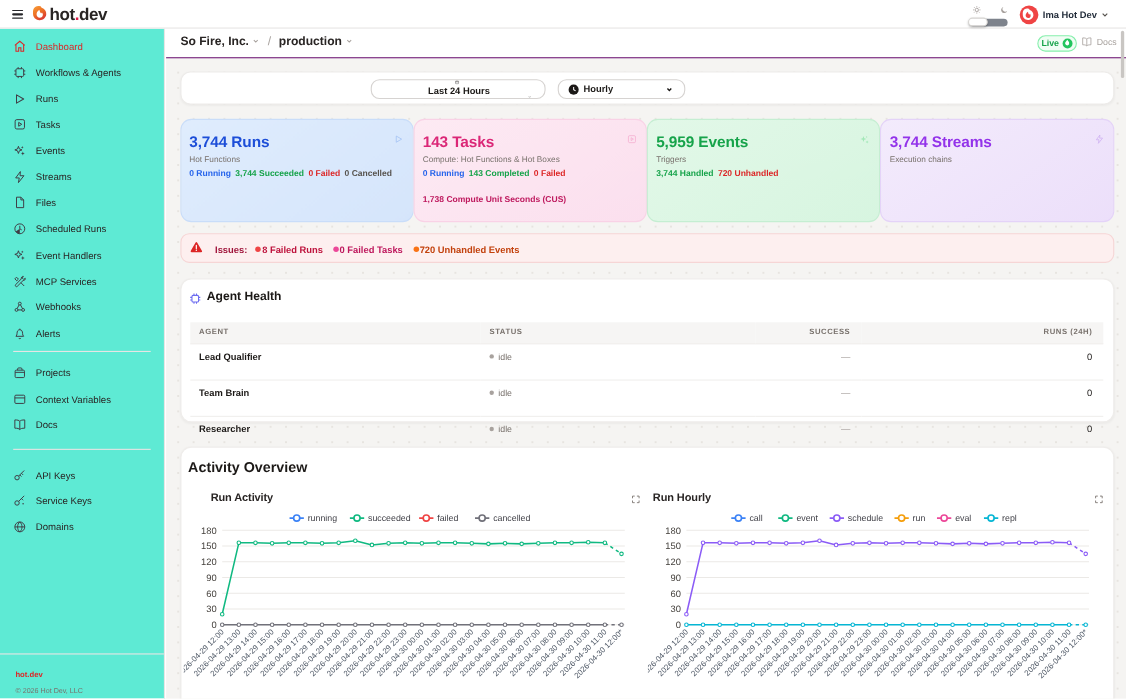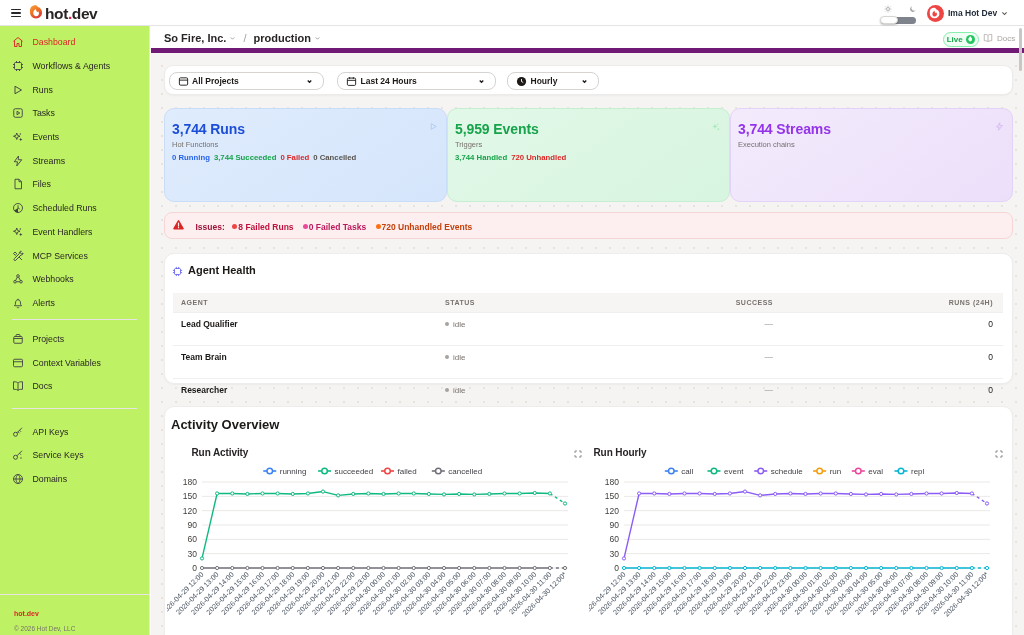--- a/index.html
+++ b/index.html
@@ -9,31 +9,31 @@
 .burger{position:absolute;left:10.5px;top:9px;width:10px;height:8px;}
 .burger i{display:block;height:1.4px;background:#27272a;border-radius:2px;margin-bottom:1.9px;}
 .logo-txt{position:absolute;left:45px;top:4.5px;font-size:15.5px;font-weight:700;color:#292524;letter-spacing:-0.4px;}
 .logo-txt .dot{color:#e11d48;}
 .uname{position:absolute;left:948px;top:8px;font-size:8.5px;font-weight:700;color:#1f2937;}
 .uchev{position:absolute;left:1001px;top:10px;width:7px;height:7px;}
 .avatar{position:absolute;left:926.5px;top:4.5px;width:17px;height:17px;border-radius:50%;background:#ef4444;}
 .toggle{position:absolute;left:880px;top:3px;width:38px;height:19px;}
 .tgl-track{position:absolute;left:1px;top:13.5px;width:35px;height:7px;border-radius:4px;background:#7e838c;}
 .tgl-knob{position:absolute;left:0px;top:13px;width:18px;height:8px;border-radius:4.5px;background:#fff;border:1px solid #d7d5d2;box-shadow:0 1px 2px rgba(0,0,0,.25);}
-.sidebar{position:absolute;left:0;top:26px;width:150px;height:609px;background:#bef264;border-right:1px solid #e7e5e4;}
+.sidebar{position:absolute;left:0;top:26px;width:150px;height:609px;background:#5eead4;border-right:1px solid #e7e5e4;}
 .nav{padding-top:4.5px;}
 .nav-item{height:23.7px;display:flex;align-items:center;padding-left:11.5px;font-size:8.75px;color:#292524;}
 .nav-item svg{flex:0 0 12px;margin-right:9px;}
 .nav-item.act{color:#dc2626;}
 .nav-hr{border:none;border-top:1px solid #e7e5e4;margin:4.5px 12px 7px 12px;}
 .nav-hr2{border:none;border-top:1px solid #e7e5e4;margin:10px 12px 10.5px 12px;}
 .sb-foot{position:absolute;left:0;top:568px;width:149px;border-top:1px solid #e7e5e4;padding:7px 0 0 14px;}
 .sb-foot a{font-size:7px;color:#dc2626;font-weight:700;}
 .sb-foot p{font-size:6.5px;color:#78716c;margin-top:4.5px;}
-.crumbbar{position:absolute;left:151px;top:26px;width:873px;height:27px;background:#fff;border-bottom:5px solid #701a75;z-index:4;}
+.crumbbar{position:absolute;left:151px;top:26px;width:873px;height:27px;background:#fff;border-bottom:1px solid #701a75;z-index:4;}
 .crumb{position:absolute;left:13px;top:6px;font-size:11px;font-weight:700;color:#292524;}
 .crumb .sep{color:#a8a29e;font-weight:400;padding:0 7px;}
 .crumb svg{vertical-align:0.5px;}
 .live{position:absolute;left:792px;top:6px;width:35.5px;height:14.5px;border:1px solid #86efac;background:#f0fdf4;border-radius:8px;font-size:8px;font-weight:700;color:#16a34a;display:flex;align-items:center;justify-content:center;gap:3px;}
 .livedot{width:9px;height:9px;border-radius:50%;background:#22c55e;position:relative;}
 .docsbtn{position:absolute;left:832px;top:7px;font-size:8px;color:#a8a29e;display:flex;align-items:center;gap:4px;}
 .content{position:absolute;left:151px;top:53px;width:873px;height:582px;background-color:#f5f4f2;background-image:radial-gradient(circle,#e7e4e0 0.8px,rgba(0,0,0,0) 1px);background-size:14px 14px;background-position:4px 6px;}
 .sbar{position:absolute;left:1019px;top:28px;width:3px;height:43px;border-radius:2px;background:#c9c6c3;z-index:9;}
 .filters{position:absolute;left:12.5px;top:11.5px;width:849px;height:30.5px;background:#fff;border:1px solid #edebe9;border-radius:9px;box-shadow:0 1px 2px rgba(0,0,0,.04);}
 .fbtn{position:absolute;top:6.5px;height:18px;border:1px solid #d6d3d1;border-radius:8px;background:#fff;display:flex;align-items:center;font-size:8.5px;font-weight:700;color:#1c1917;padding:0 6.5px 0 8px;}
@@ -222,50 +222,53 @@
       </span></div>
   <div class="docsbtn"><svg width="10" height="10" viewBox="0 0 24 24" fill="none" stroke="#a8a29e" stroke-width="1.8" stroke-linejoin="round">
         <path d="M12 6c-1.5-1.8-4-2.5-9-2.5v15c5 0 7.5.7 9 2.5 1.5-1.8 4-2.5 9-2.5v-15c-5 0-7.5.7-9 2.5z"></path>
         <path d="M12 6v15"></path>
       </svg>Docs</div>
 </div>
 
 <div class="sbar"></div>
 <div class="content">
   <div class="filters">
-    <div class="fbtn" style="left:4px;width:155px;"><svg width="11" height="11" viewBox="0 0 24 24" fill="none" stroke="#1c1917" stroke-width="2">
-          <rect x="3" y="4" width="18" height="16" rx="2.5"></rect>
-          <path d="M3 9h18"></path>
-          <path d="M7 6.5h.01"></path>
-        </svg>All Projects<svg class="chev" width="7" height="7" viewBox="0 0 10 10" fill="none" stroke="#1c1917" stroke-width="1.9">
-          <path d="M2.5 3.5 5 6 7.5 3.5"></path>
-        </svg></div>
-    <div class="fbtn" style="left:172.5px;width:159px;"><svg width="11" height="11" viewBox="0 0 24 24" fill="none" stroke="#1c1917" stroke-width="2">
+    <div class="fbtn" style="left:172.5px;width:159px;flex-direction:column;"><svg width="11" height="11" viewBox="0 0 24 24" fill="none" stroke="#1c1917" stroke-width="2">
           <rect x="3" y="4.5" width="18" height="16" rx="2.5"></rect>
           <path d="M3 9.5h18"></path>
           <path d="M8 2.5v4M16 2.5v4"></path>
         </svg>Last 24 Hours<svg class="chev" width="7" height="7" viewBox="0 0 10 10" fill="none" stroke="#1c1917" stroke-width="1.9">
           <path d="M2.5 3.5 5 6 7.5 3.5"></path>
         </svg></div>
-    <div class="fbtn" style="left:342.5px;width:92px;"><svg width="11" height="11" viewBox="0 0 24 24">
+    <div class="fbtn" style="left:342.5px;width:116px;"><svg width="11" height="11" viewBox="0 0 24 24">
           <circle cx="12" cy="12" r="10" fill="#1c1917"></circle>
           <path d="M12 6.5V12l3.8 2.2" stroke="#fff" stroke-width="2" fill="none"></path>
         </svg>Hourly<svg class="chev" width="7" height="7" viewBox="0 0 10 10" fill="none" stroke="#1c1917" stroke-width="1.9">
           <path d="M2.5 3.5 5 6 7.5 3.5"></path>
         </svg></div>
   </div>
 
   <div class="cards">
     <div class="card c-blue">
       <svg class="cicon" width="9" height="9" viewBox="0 0 24 24" fill="none" stroke="#a5c4f4" stroke-width="2" stroke-linejoin="round">
           <path d="M6 4.5 19 12 6 19.5z"></path>
         </svg>
       <h2>3,744 Runs</h2>
       <div class="sub">Hot Functions</div>
       <div class="stats"><span class="s-run">0 Running</span><span class="s-ok">3,744 Succeeded</span><span class="s-fail">0 Failed</span><span class="s-can">0 Cancelled</span></div>
+    </div>
+    <div class="card c-pink">
+      <svg class="cicon" width="9" height="9" viewBox="0 0 24 24" fill="none" stroke="#f5b1d2" stroke-width="2" stroke-linejoin="round">
+          <rect x="3.5" y="3.5" width="17" height="17" rx="3"></rect>
+          <path d="M10 8.5 15.5 12 10 15.5z"></path>
+        </svg>
+      <h2>143 Tasks</h2>
+      <div class="sub">Compute: Hot Functions &amp; Hot Boxes</div>
+      <div class="stats"><span class="s-run">0 Running</span><span class="s-ok">143 Completed</span><span class="s-fail">0 Failed</span></div>
+      <div class="extra" style="color:#be185d;">1,738 Compute Unit Seconds (CUS)</div>
     </div>
     <div class="card c-green">
       <svg class="cicon" width="10" height="10" viewBox="0 0 24 24" fill="#a3e8b8">
           <path d="M9.5 4 11.2 8.8 16 10.5 11.2 12.2 9.5 17 7.8 12.2 3 10.5 7.8 8.8z"></path>
           <path d="M17.5 13.5l1 2.5 2.5 1-2.5 1-1 2.5-1-2.5-2.5-1 2.5-1z"></path>
           <path d="M16.5 3.5l.7 1.8 1.8.7-1.8.7-.7 1.8-.7-1.8-1.8-.7 1.8-.7z"></path>
         </svg>
       <h2>5,959 Events</h2>
       <div class="sub">Triggers</div>
       <div class="stats"><span class="s-ok">3,744 Handled</span><span class="s-fail">720 Unhandled</span></div>

